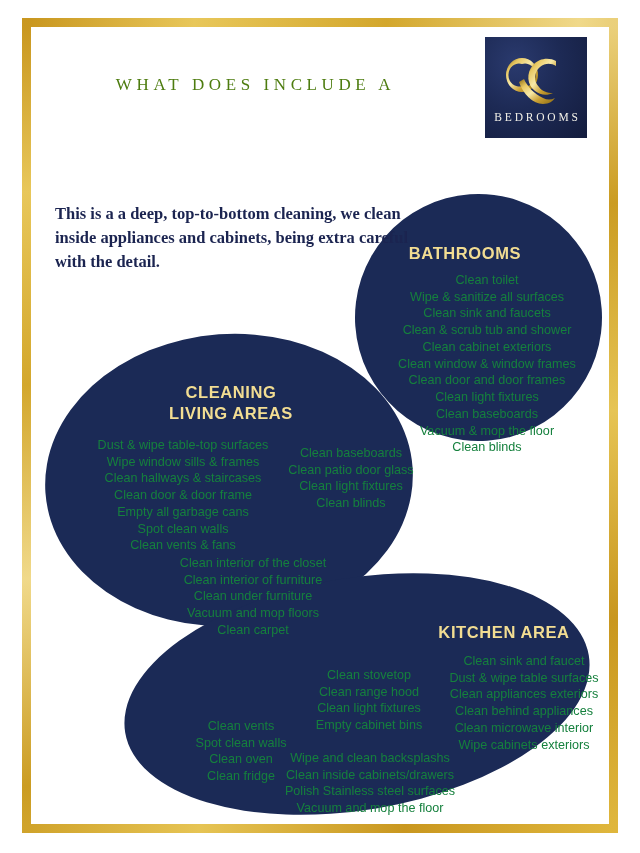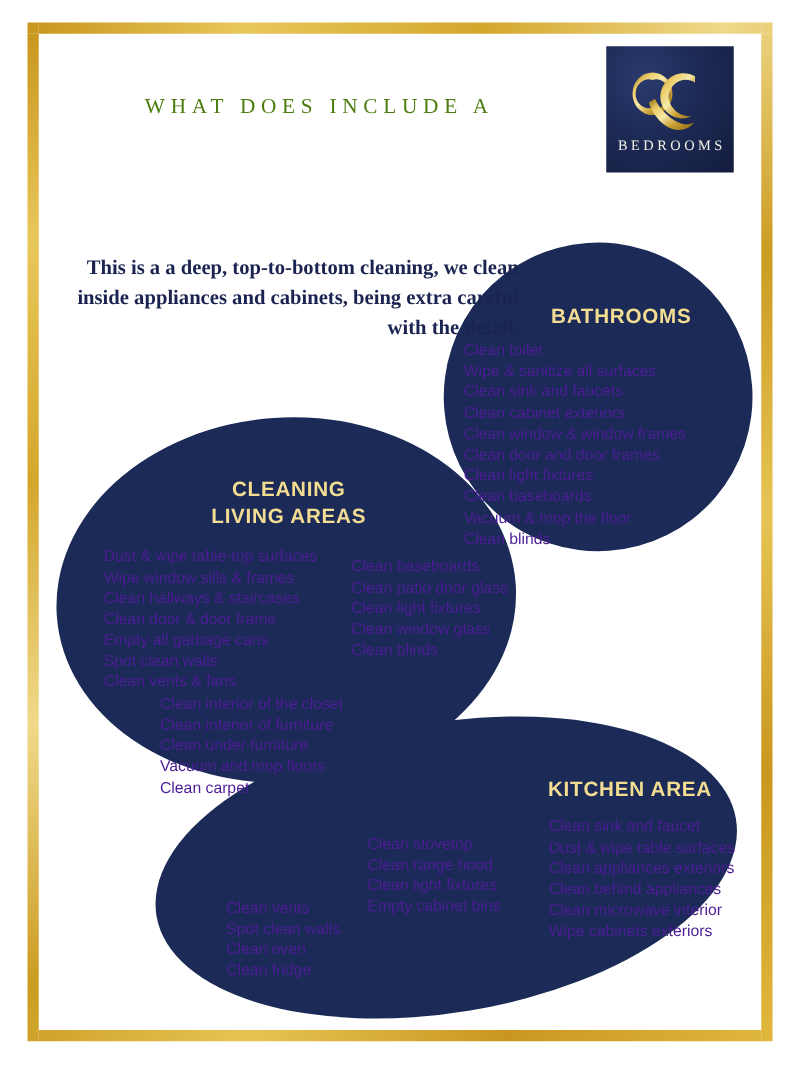--- a/index.html
+++ b/index.html
@@ -108,21 +108,21 @@
     font-weight: 700;
     font-size: 42px;
     line-height: 1.03;
     letter-spacing: 0.5px;
   }
   .subtitle {
     position: absolute;
     left: 24px;
     top: 175px;
     width: 360px;
-    text-align: right;
+    text-align: left;
     color: #1b2450;
     font-family: "Liberation Serif", serif;
     font-weight: 700;
     font-size: 16.5px;
     line-height: 1.45;
   }
 
   
   .blob {
     position: absolute;
@@ -158,29 +158,30 @@
   .group-title {
     color: #f2dd92;
     font-family: "Liberation Sans", sans-serif;
     font-weight: 700;
     font-size: 16.5px;
     letter-spacing: 0.6px;
     text-align: center;
     line-height: 1.25;
   }
   .list {
-    color: #4c1d95;
+    color: #15803d;
     font-family: "Liberation Sans", sans-serif;
     font-size: 12.6px;
     line-height: 1.33;
+    text-align: center;
   }
   .list .row { white-space: nowrap; }
 
   
-  #bathrooms-title { left: 375px; top: 216px; width: 182px; }
+  #bathrooms-title { left: 343px; top: 216px; width: 182px; }
   #bathrooms-list  { left: 340px; top: 245px; width: 232px; }
 
   
   #bedrooms-title { left: 110px; top: 355px; width: 180px; }
   #bedrooms-col-left  { left: 52px;  top: 410px; width: 200px; }
   #bedrooms-col-right { left: 250px; top: 418px; width: 140px; }
   #bedrooms-bottom    { left: 97px;  top: 528px; width: 250px; }
 
   
   #kitchen-title { left: 383px; top: 595px; width: 180px; }
@@ -223,20 +224,21 @@
     </div>
 
     <div class="eyebrow">WHAT DOES INCLUDE A</div>
     <div class="subtitle">This is a a deep, top-to-bottom cleaning, we clean inside appliances and cabinets, being extra careful with the detail.</div>
 
     <div class="group group-title" id="bathrooms-title">BATHROOMS</div>
     <div class="group list" id="bathrooms-list">
         <div class="row">Clean toilet</div>
         <div class="row">Wipe &amp; sanitize all surfaces</div>
         <div class="row">Clean sink and faucets</div>
+        <div class="row">Clean &amp; scrub tub and shower</div>
         <div class="row">Clean cabinet exteriors</div>
         <div class="row">Clean window &amp; window frames</div>
         <div class="row">Clean door and door frames</div>
         <div class="row">Clean light fixtures</div>
         <div class="row">Clean baseboards</div>
         <div class="row">Vacuum &amp; mop the floor</div>
         <div class="row">Clean blinds</div>
       </div>
 
     <div class="group group-title" id="bedrooms-title">
@@ -249,21 +251,20 @@
         <div class="row">Clean hallways &amp; staircases</div>
         <div class="row">Clean door &amp; door frame</div>
         <div class="row">Empty all garbage cans</div>
         <div class="row">Spot clean walls</div>
         <div class="row">Clean vents &amp; fans</div>
       </div>
     <div class="group list" id="bedrooms-col-right">
         <div class="row">Clean baseboards</div>
         <div class="row">Clean patio door glass</div>
         <div class="row">Clean light fixtures</div>
-        <div class="row">Clean window glass</div>
         <div class="row">Clean blinds</div>
       </div>
     <div class="group list" id="bedrooms-bottom">
         <div class="row">Clean interior of the closet</div>
         <div class="row">Clean interior of furniture</div>
         <div class="row">Clean under furniture</div>
         <div class="row">Vacuum and mop floors</div>
         <div class="row">Clean carpet</div>
       </div>
 
@@ -281,17 +282,23 @@
         <div class="row">Clean behind appliances</div>
         <div class="row">Clean microwave interior</div>
         <div class="row">Wipe cabinets exteriors</div>
       </div>
     <div class="group list" id="kitchen-col-left">
         <div class="row">Clean vents</div>
         <div class="row">Spot clean walls</div>
         <div class="row">Clean oven</div>
         <div class="row">Clean fridge</div>
       </div>
+    <div class="group list" id="kitchen-bottom">
+        <div class="row">Wipe and clean backsplashs</div>
+        <div class="row">Clean inside cabinets/drawers</div>
+        <div class="row">Polish Stainless steel surfaces</div>
+        <div class="row">Vacuum and mop the floor</div>
+      </div>
 
   </div>
 
   <div class="frame"></div>
 </div>
 
 </body></html>

